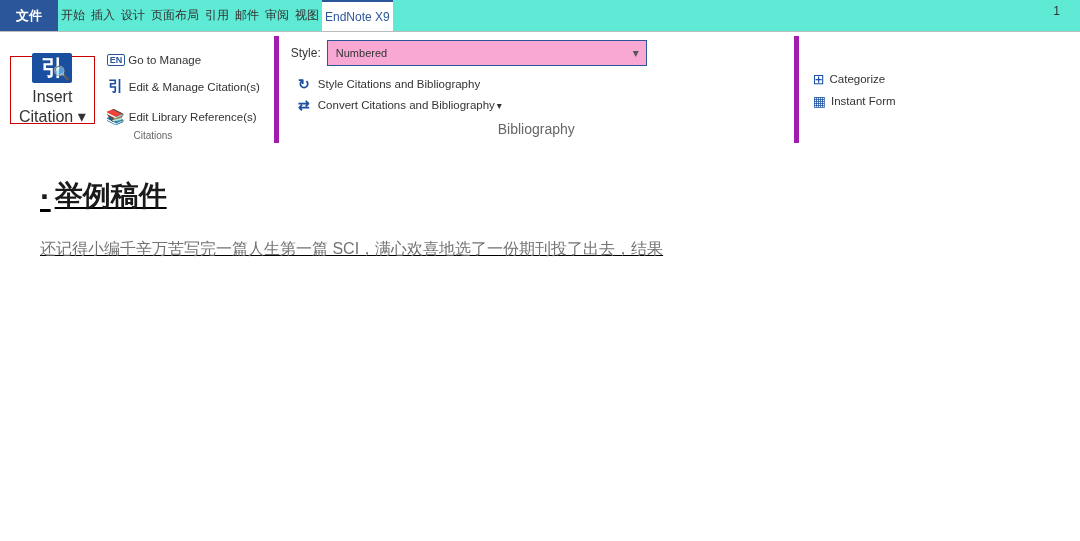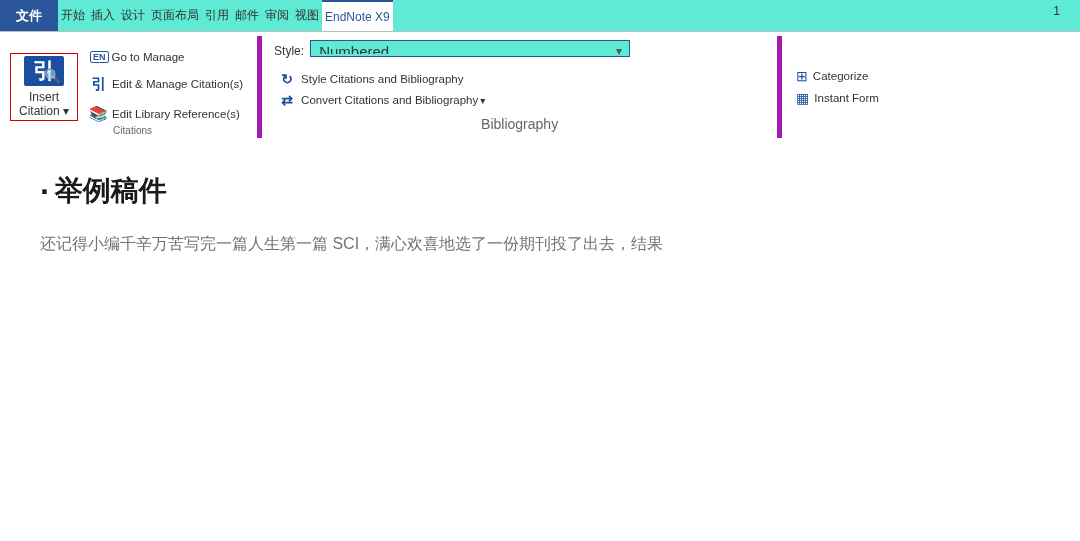--- a/index.html
+++ b/index.html
@@ -112,21 +112,21 @@
     }
 
     .insert-citation-btn .icon-box .search-overlay {
       position: absolute;
       bottom: 2px;
       right: 2px;
       font-size: 16px;
     }
 
     .insert-citation-btn .btn-label {
-      font-size: 12px;
+      font-size: 16px;
       color: #333;
       margin-top: 4px;
       text-align: center;
       line-height: 1.2;
     }
 
     
     .ribbon-menu-items {
       display: flex;
       flex-direction: column;
@@ -176,25 +176,25 @@
     }
 
     .style-label {
       font-size: 12px;
       color: #333;
       font-weight: normal;
     }
 
     .style-dropdown {
       border: 1.5px solid #2b579a;
-      background: #5eead4;
-      font-size: 15px;
+      background: #f9a8d4;
+      font-size: 11px;
       padding: 2px 24px 2px 8px;
       min-width: 320px;
-      height: 17px;
+      height: 26px;
       appearance: none;
       cursor: pointer;
       position: relative;
       color: #333;
     }
 
     .style-dropdown-wrapper {
       position: relative;
       display: inline-block;
     }
@@ -232,20 +232,21 @@
       color: #333;
       cursor: pointer;
       padding: 1px 4px;
       white-space: nowrap;
     }
 
     
     .doc-content {
       padding: 30px 20px 20px 40px;
       background: #fff;
+      text-decoration: underline;
     }
 
     .doc-title {
       font-size: 28px;
       font-weight: bold;
       color: #1a1a1a;
       margin-bottom: 20px;
       display: flex;
       align-items: center;
     }
@@ -334,21 +335,21 @@
         <div class="ribbon-menu-item">
           <span class="menu-icon" style="font-size:15px;color:#1a4fa0;">引</span>
           <span>Edit &amp; Manage Citation(s)</span>
         </div>
         <div class="ribbon-menu-item">
           <span class="menu-icon" style="font-size:15px;color:#1a4fa0;">📚</span>
           <span>Edit Library Reference(s)</span>
         </div>
       </div>
 
-      <div class="ribbon-group-label" style="position:absolute;bottom:0;left:4px;right:0; font-size:10px; color:#666; text-align:center; padding-bottom:2px;">Citations</div>
+      <div class="ribbon-group-label" style="position:absolute;bottom:0;left:16px;right:0; font-size:10px; color:#666; text-align:center; padding-bottom:2px;">Citations</div>
     </div>
 
     <div class="ribbon-group" style="flex-direction:column; align-items:flex-start; padding: 4px 12px; justify-content:center; gap:4px; min-width:520px;">
       <div class="style-row">
         <span class="style-label">Style:</span>
         <div class="style-dropdown-wrapper">
           <select class="style-dropdown">
             <option>Numbered</option>
           </select>
         </div>

